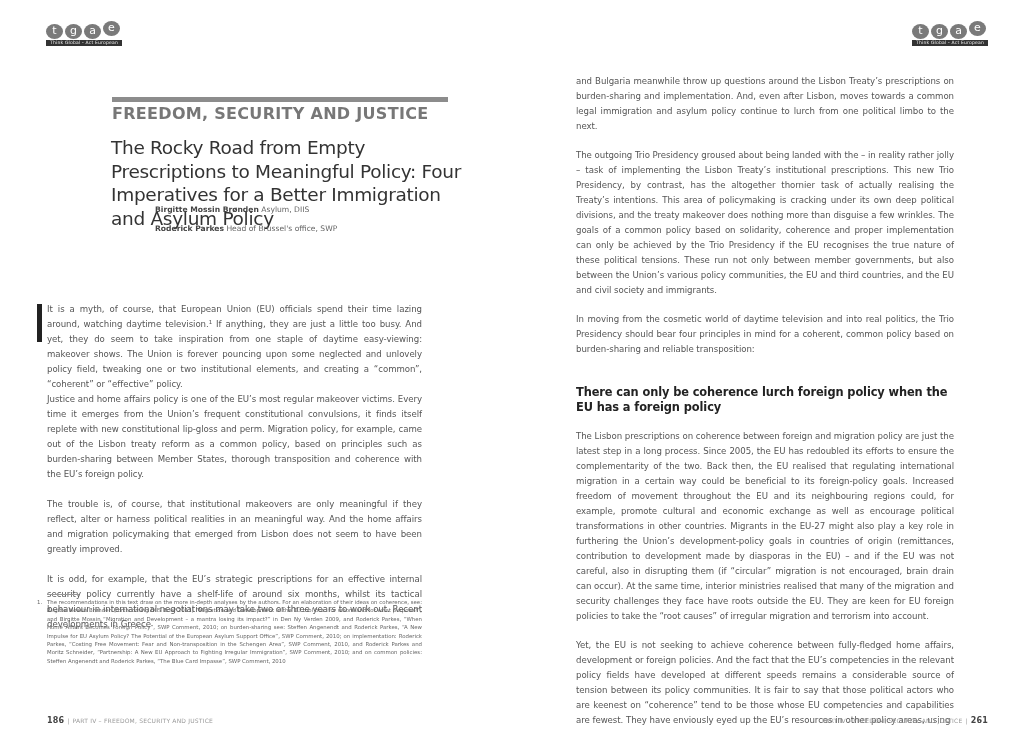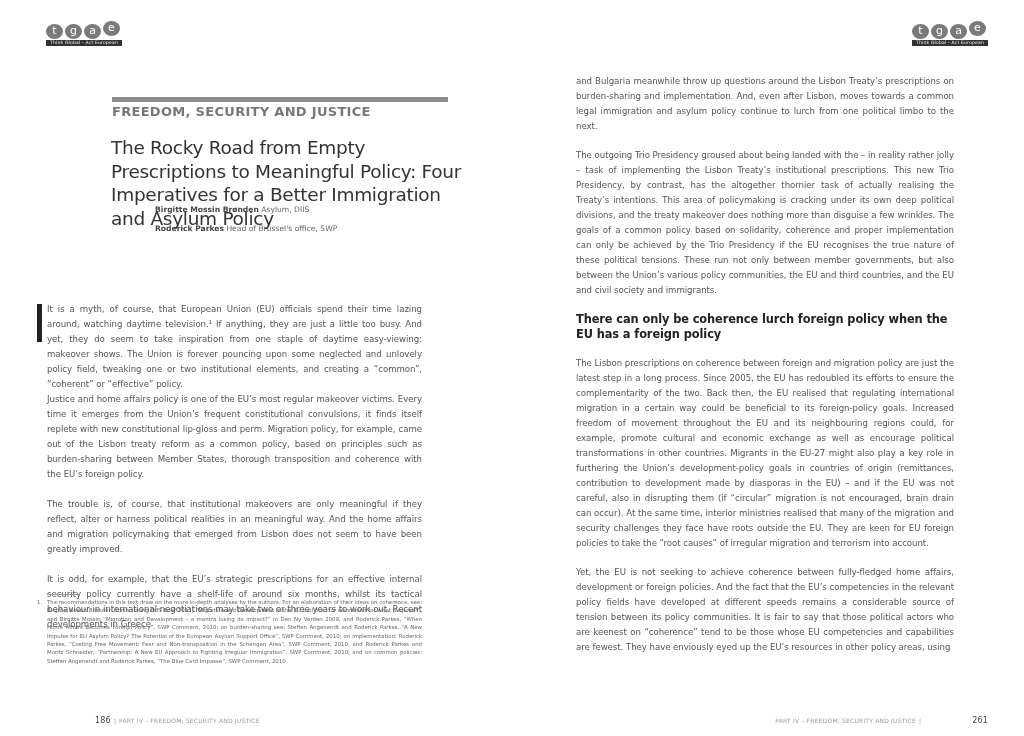--- a/index.html
+++ b/index.html
@@ -15,42 +15,42 @@
     .logo .circles { display: flex; gap: 2px; }
     .logo .c { width: 17px; height: 15px; border-radius: 50%; background: #7a7a7a; color: #fff;
       font-size: 11px; line-height: 14px; text-align: center; font-family: "DejaVu Sans", sans-serif; }
     .logo .c.e { margin-top: -3px; }
     .logo .tag { background: #333; color: #eee; font-size: 4.5px; height: 6px; line-height: 6px;
       text-align: center; margin-top: 1px; letter-spacing: 0.2px; white-space: nowrap; overflow: hidden; }
     .page-left .logo { left: 46px; }
     .page-right .logo { left: 400px; }
 
     .topbar { position: absolute; left: 112px; top: 97px; width: 336px; height: 5px; background: #8c8c8c; }
-    .section-label { position: absolute; left: 112px; top: 104px; font-size: 13px; font-weight: bold;
+    .section-label { position: absolute; left: 112px; top: 104px; font-size: 16px; font-weight: bold;
       color: #777; letter-spacing: 0.3px; font-family: "DejaVu Sans", sans-serif; }
     .title { position: absolute; left: 111px; top: 124px; width: 360px; font-size: 18.5px; line-height: 23.5px;
       color: #333; font-family: "DejaVu Sans", sans-serif; font-weight: normal; letter-spacing: -0.3px; }
     .author { position: absolute; left: 112px; font-size: 7.6px; color: #666; }
     .author b { color: #444; padding-left: 43px; }
     .author.a1 { top: 205px; }
     .author.a2 { top: 224px; }
 
     .body-text { font-size: 8.6px; line-height: 15px; color: #555; text-align: justify; margin: 0; letter-spacing: -0.05px; }
     .body-text + .body-text { margin-top: 15px; }
 
     .left-col { position: absolute; left: 47px; top: 302px; width: 375px; }
     .dropcap-wrap { position: relative; }
     .dropcap { position: absolute; left: -10px; top: 2px; width: 5px; height: 38px; background: #222; }
 
     .footnote-rule { position: absolute; left: 47px; top: 594px; width: 32px; height: 1px; background: #999; }
     .footnote { position: absolute; left: 47px; top: 598px; width: 375px; font-size: 5.4px; line-height: 8.4px; color: #666; text-align: justify; }
     .footnote .num { position: absolute; left: -10px; top: 0; }
 
     .folio { position: absolute; top: 716px; font-size: 6px; color: #999; letter-spacing: 0.2px; white-space: nowrap; }
-    .folio .pn { font-size: 8px; font-weight: normal; color: #444; margin-left: 48px; }
+    .folio .pn { font-size: 8px; font-weight: bold; color: #444; }
     .folio .sep { color: #999; margin: 0 3px; }
     .page-left .folio { left: 47px; }
     .page-right .folio { right: 36px; text-align: right; }
 
     .right-col { position: absolute; left: 64px; top: 74px; width: 378px; }
     .right-col .body-text { margin-top: 0; }
     .p-r1 { margin-bottom: 14px !important; }
     .p-r2 { margin-bottom: 14px !important; }
     .p-r3 { margin-bottom: 28px !important; }
     .subhead { font-size: 11.4px; font-weight: bold; color: #222; line-height: 15px; margin: 0 0 14px 0; letter-spacing: -0.1px; }
@@ -111,20 +111,21 @@
       <span class="c">g</span>
       <span class="c">a</span>
       <span class="c e">e</span>
     </div>
     <div class="tag">Think Global - Act European</div>
   </div>
 
   <div class="right-col">
     <p class="body-text p-r1">and Bulgaria meanwhile throw up questions around the Lisbon Treaty’s prescriptions on burden-sharing and implementation. And, even after Lisbon, moves towards a common legal immigration and asylum policy continue to lurch from one political limbo to the next.</p>
     <p class="body-text p-r2">The outgoing Trio Presidency groused about being landed with the – in reality rather jolly – task of implementing the Lisbon Treaty’s institutional prescriptions. This new Trio Presidency, by contrast, has the altogether thornier task of actually realising the Treaty’s intentions. This area of policymaking is cracking under its own deep political divisions, and the treaty makeover does nothing more than disguise a few wrinkles. The goals of a common policy based on solidarity, coherence and proper implementation can only be achieved by the Trio Presidency if the EU recognises the true nature of these political tensions. These run not only between member governments, but also between the Union’s various policy communities, the EU and third countries, and the EU and civil society and immigrants.</p>
+    <p class="body-text p-r3">In moving from the cosmetic world of daytime television and into real politics, the Trio Presidency should bear four principles in mind for a coherent, common policy based on burden-sharing and reliable transposition:</p>
     <h2 class="subhead">There can only be coherence lurch foreign policy when the EU has a foreign policy</h2>
     <p class="body-text p-r4">The Lisbon prescriptions on coherence between foreign and migration policy are just the latest step in a long process. Since 2005, the EU has redoubled its efforts to ensure the complementarity of the two. Back then, the EU realised that regulating international migration in a certain way could be beneficial to its foreign-policy goals. Increased freedom of movement throughout the EU and its neighbouring regions could, for example, promote cultural and economic exchange as well as encourage political transformations in other countries. Migrants in the EU-27 might also play a key role in furthering the Union’s development-policy goals in countries of origin (remittances, contribution to development made by diasporas in the EU) – and if the EU was not careful, also in disrupting them (if “circular” migration is not encouraged, brain drain can occur). At the same time, interior ministries realised that many of the migration and security challenges they face have roots outside the EU. They are keen for EU foreign policies to take the “root causes” of irregular migration and terrorism into account.</p>
     <p class="body-text">Yet, the EU is not seeking to achieve coherence between fully-fledged home affairs, development or foreign policies. And the fact that the EU’s competencies in the relevant policy fields have developed at different speeds remains a considerable source of tension between its policy communities. It is fair to say that those political actors who are keenest on “coherence” tend to be those whose EU competencies and capabilities are fewest. They have enviously eyed up the EU’s resources in other policy areas, using</p>
   </div>
 
   <div class="folio">
     <span>PART IV – FREEDOM, SECURITY AND JUSTICE</span><span class="sep">|</span><span class="pn">261</span>
   </div>
 </div>
 

